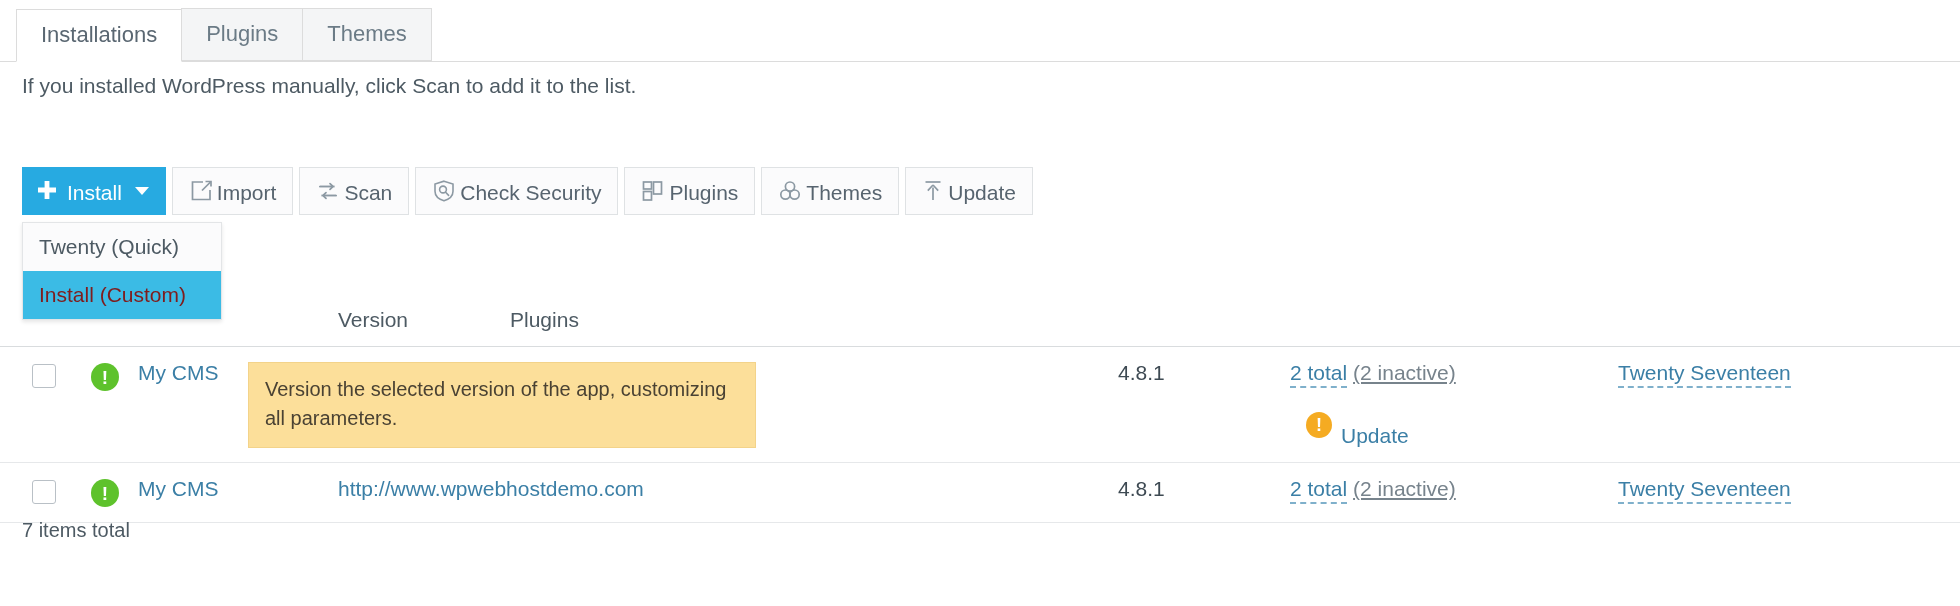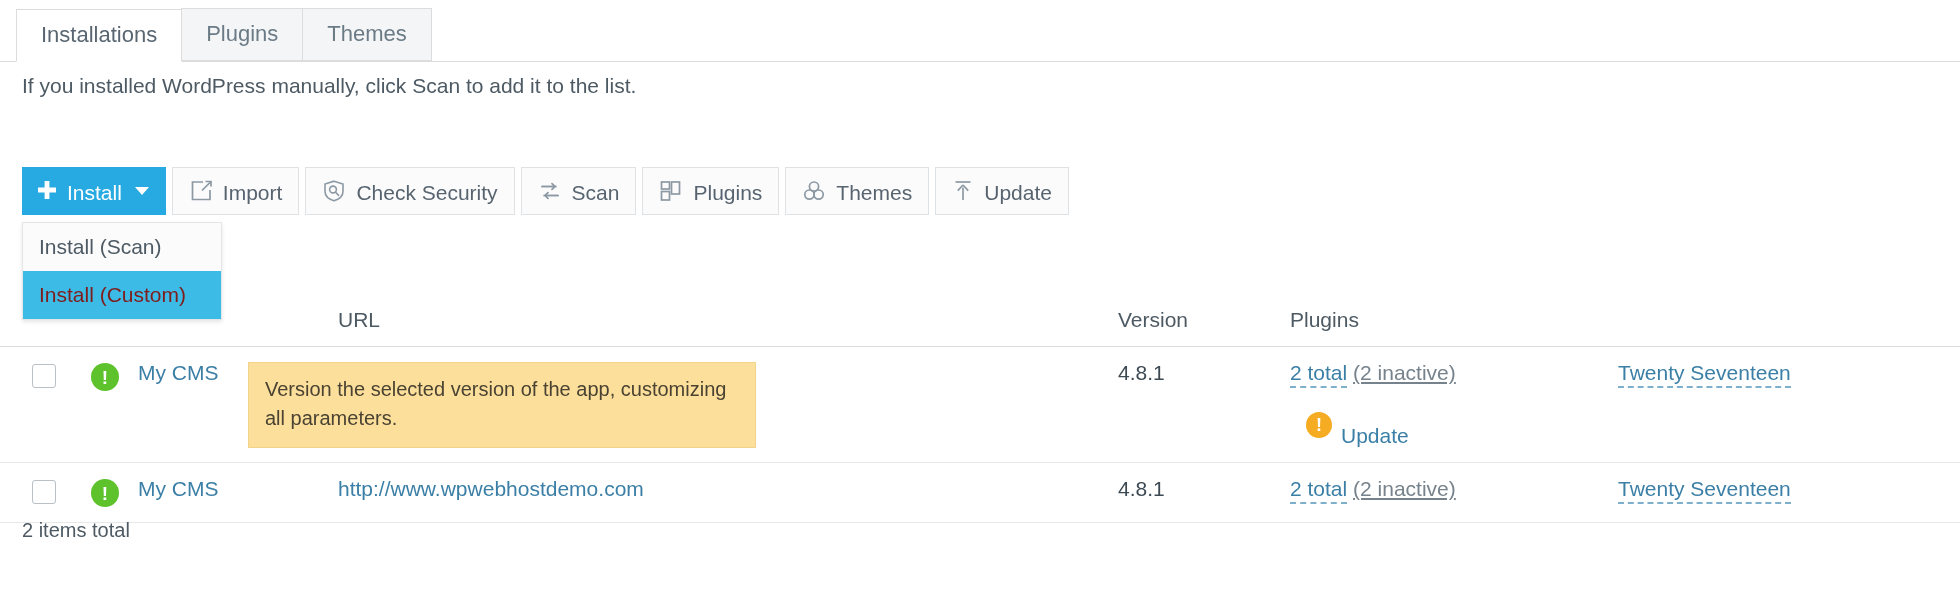--- a/index.html
+++ b/index.html
@@ -43,21 +43,21 @@
     font-size: 21px; color: #4d5a63;
     white-space: nowrap;
   }
 
   
   .toolbar {
     position: absolute; left: 22px; top: 167px;
     display: flex; align-items: stretch;
   }
   .btn {
-    display: flex; align-items: center; gap: 10px;
+    display: flex; align-items: center; gap: 4px;
     height: 48px;
     padding: 0 16px;
     border: 1px solid #dfe2e4;
     background: #fbfbfc;
     color: #57646f;
     font-size: 21px;
     cursor: pointer;
     white-space: nowrap;
     margin-right: 6px;
   }
@@ -189,43 +189,43 @@
           <path d="M14 3H3.5v17.5H21V11"></path>
           <path d="M13 11.5 21.5 3"></path>
             <path d="M16.5 2.5h5.5v5"></path>
         </svg>
       </span>
       <span class="lbl">Import</span>
     </div>
 
     <div class="btn">
       <span>
-        <svg width="24" height="24" viewBox="0 0 24 24" fill="none" stroke="#8c99a3" stroke-width="1.6">
-          <path d="M12 2.2 21 5v7.3c0 5-4 8-9 9.5-5-1.5-9-4.5-9-9.5V5z"></path>
-          <circle cx="11" cy="10.5" r="3.4"></circle>
-            <path d="M13.6 13.2 16.6 16.4" stroke-linecap="round"></path>
-        </svg>
-      </span>
-      <span class="lbl">Check Security</span>
-    </div>
-
-    <div class="btn">
-      <span>
         <svg width="24" height="24" viewBox="0 0 24 24" fill="none" stroke="#8c99a3" stroke-width="1.7" stroke-linecap="round">
           <path d="M4 7.5h13l-3-2.8"></path>
             <path d="M4 7.5h13l-3 2.8"></path>
           <path d="M20 16.5H7l3-2.8"></path>
             <path d="M20 16.5H7l3 2.8"></path>
         </svg>
       </span>
       <span class="lbl">Scan</span>
     </div>
 
     <div class="btn">
       <span>
+        <svg width="24" height="24" viewBox="0 0 24 24" fill="none" stroke="#8c99a3" stroke-width="1.6">
+          <path d="M12 2.2 21 5v7.3c0 5-4 8-9 9.5-5-1.5-9-4.5-9-9.5V5z"></path>
+          <circle cx="11" cy="10.5" r="3.4"></circle>
+            <path d="M13.6 13.2 16.6 16.4" stroke-linecap="round"></path>
+        </svg>
+      </span>
+      <span class="lbl">Check Security</span>
+    </div>
+
+    <div class="btn">
+      <span>
         <svg width="24" height="24" viewBox="0 0 24 24" fill="none" stroke="#8c99a3" stroke-width="1.7">
           <rect x="2.5" y="3" width="8" height="7"></rect>
           <rect x="12.5" y="3" width="8" height="12"></rect>
           <rect x="2.5" y="12.5" width="8" height="8.5"></rect>
         </svg>
       </span>
       <span class="lbl">Plugins</span>
     </div>
 
     <div class="btn">
@@ -246,34 +246,33 @@
           <path d="M11 21V8.5M11 6 5.8 11.6M11 6l5.2 5.6"></path>
         </svg>
       </span>
       <span class="lbl">Update</span>
     </div>
 
   </div>
 
   <div class="dropdown">
     <div class="dd-item">
-      <span>Install (Scan)</span>
+      <span>Twenty (Quick)</span>
     </div>
     <div class="dd-item highlight">
       <span>Install (Custom)</span>
     </div>
   </div>
 
   <div class="table">
 
     <div class="row head">
       <div class="c-check"></div>
       <div class="c-status"></div>
       <div class="c-name"></div>
-      <div class="c-url hdr">URL</div>
       <div class="c-version hdr">Version</div>
       <div class="c-plugins hdr">Plugins</div>
     </div>
 
     <div class="row body">
       <div class="c-check">
         <div class="checkbox"></div>
       </div>
       <div class="c-status">
         <div class="dot green">!</div>
@@ -317,15 +316,15 @@
         <span class="muted">(2 inactive)</span>
       </div>
       <div class="c-theme">
         <span class="lnk dashed">Twenty Seventeen</span>
       </div>
     </div>
   </div>
 
   <div class="tooltip">Version the selected version of the app, customizing all parameters.</div>
 
-  <div class="footer">2 items total</div>
+  <div class="footer">7 items total</div>
 
 </div>
 
 </body></html>

